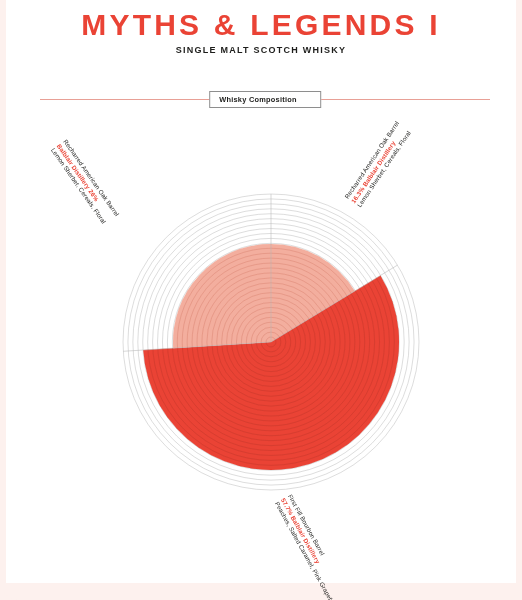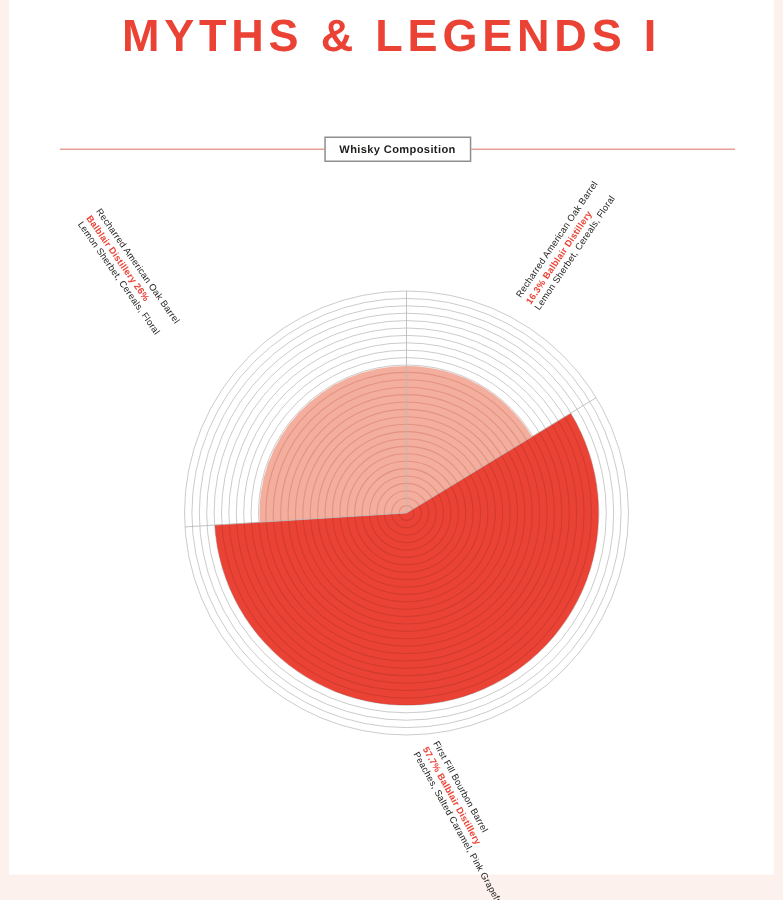--- a/index.html
+++ b/index.html
@@ -75,21 +75,21 @@
     height: 1px;
     background: #e8a096;
   }
   #section-chip {
     position: absolute;
     left: 50%;
     top: 0;
     transform: translateX(-50%);
     background: #ffffff;
     border: 1px solid #8e8e8e;
-    padding: 3px 9px 3px 9px;
+    padding: 3px 23px 3px 9px;
     font-size: 7.4px;
     font-weight: bold;
     letter-spacing: 0.25px;
     color: #1d1d1b;
     white-space: nowrap;
     line-height: 9px;
   }
 
   
   #chart-area {
@@ -143,20 +143,21 @@
     transform-origin: 0 0;
   }
 </style>
 </head>
 <body>
 
 <div id="page">
   <div id="card">
 
     <div id="title">MYTHS &amp; LEGENDS I</div>
+    <div id="subtitle">SINGLE MALT SCOTCH WHISKY</div>
 
     <div id="divider-wrap">
       <div id="divider-line"></div>
       <div id="section-chip">Whisky Composition</div>
     </div>
 
     <div id="chart-area">
       <svg id="rose-svg" width="510" height="583" viewBox="0 0 510 583">
         <g id="grid-rings">
             <circle cx="265" cy="342" r="4.933333333333334" fill="none" stroke="#b5b5b5" stroke-width="0.55" opacity="0.85"></circle>

